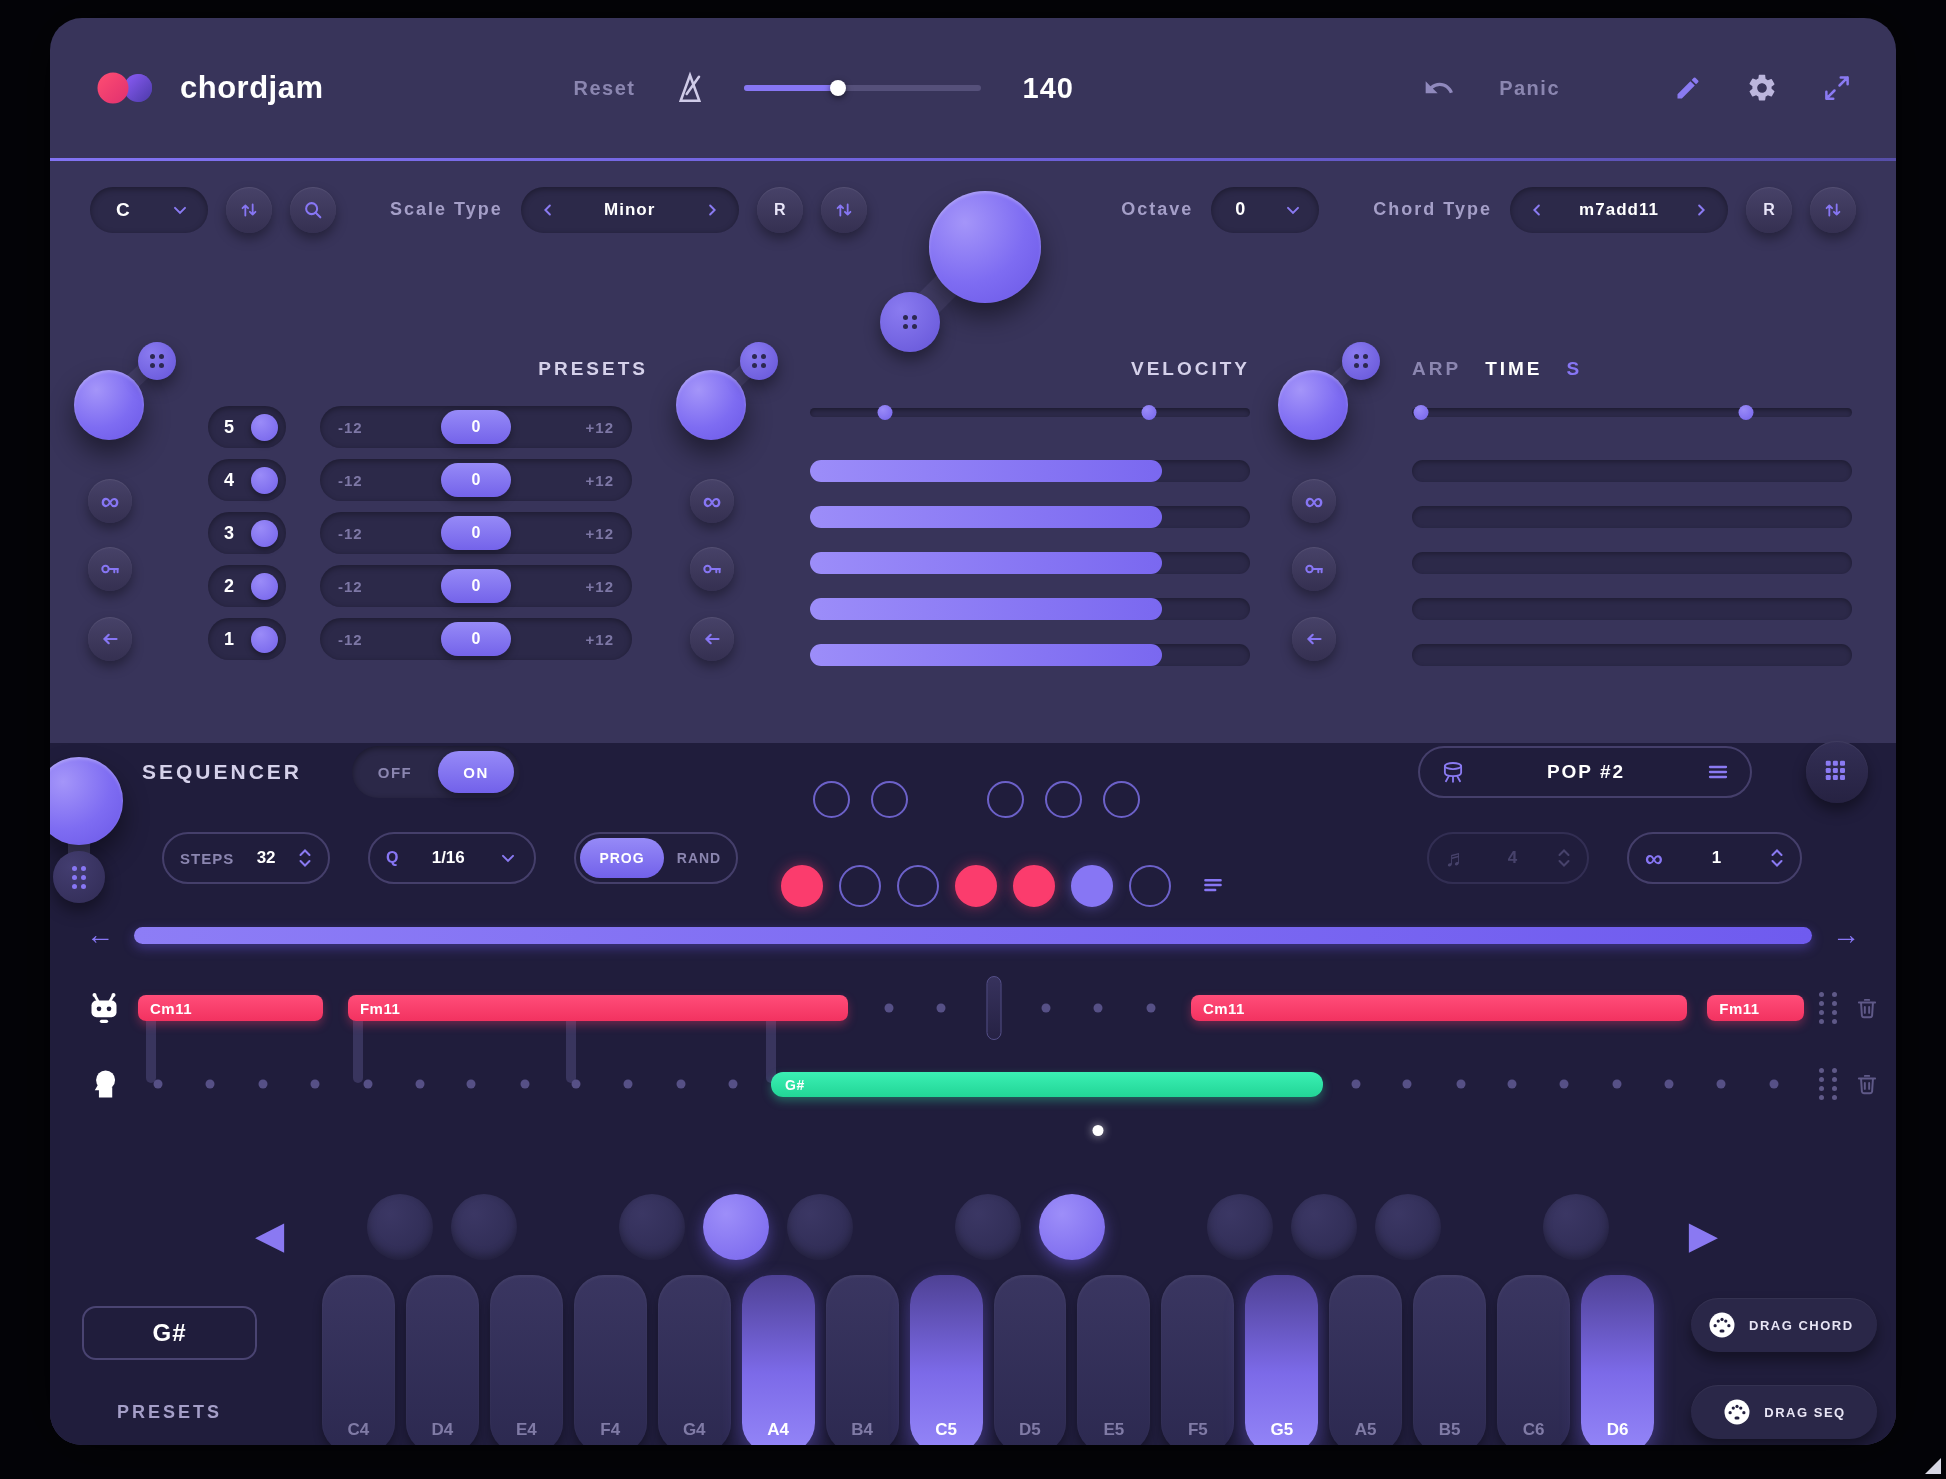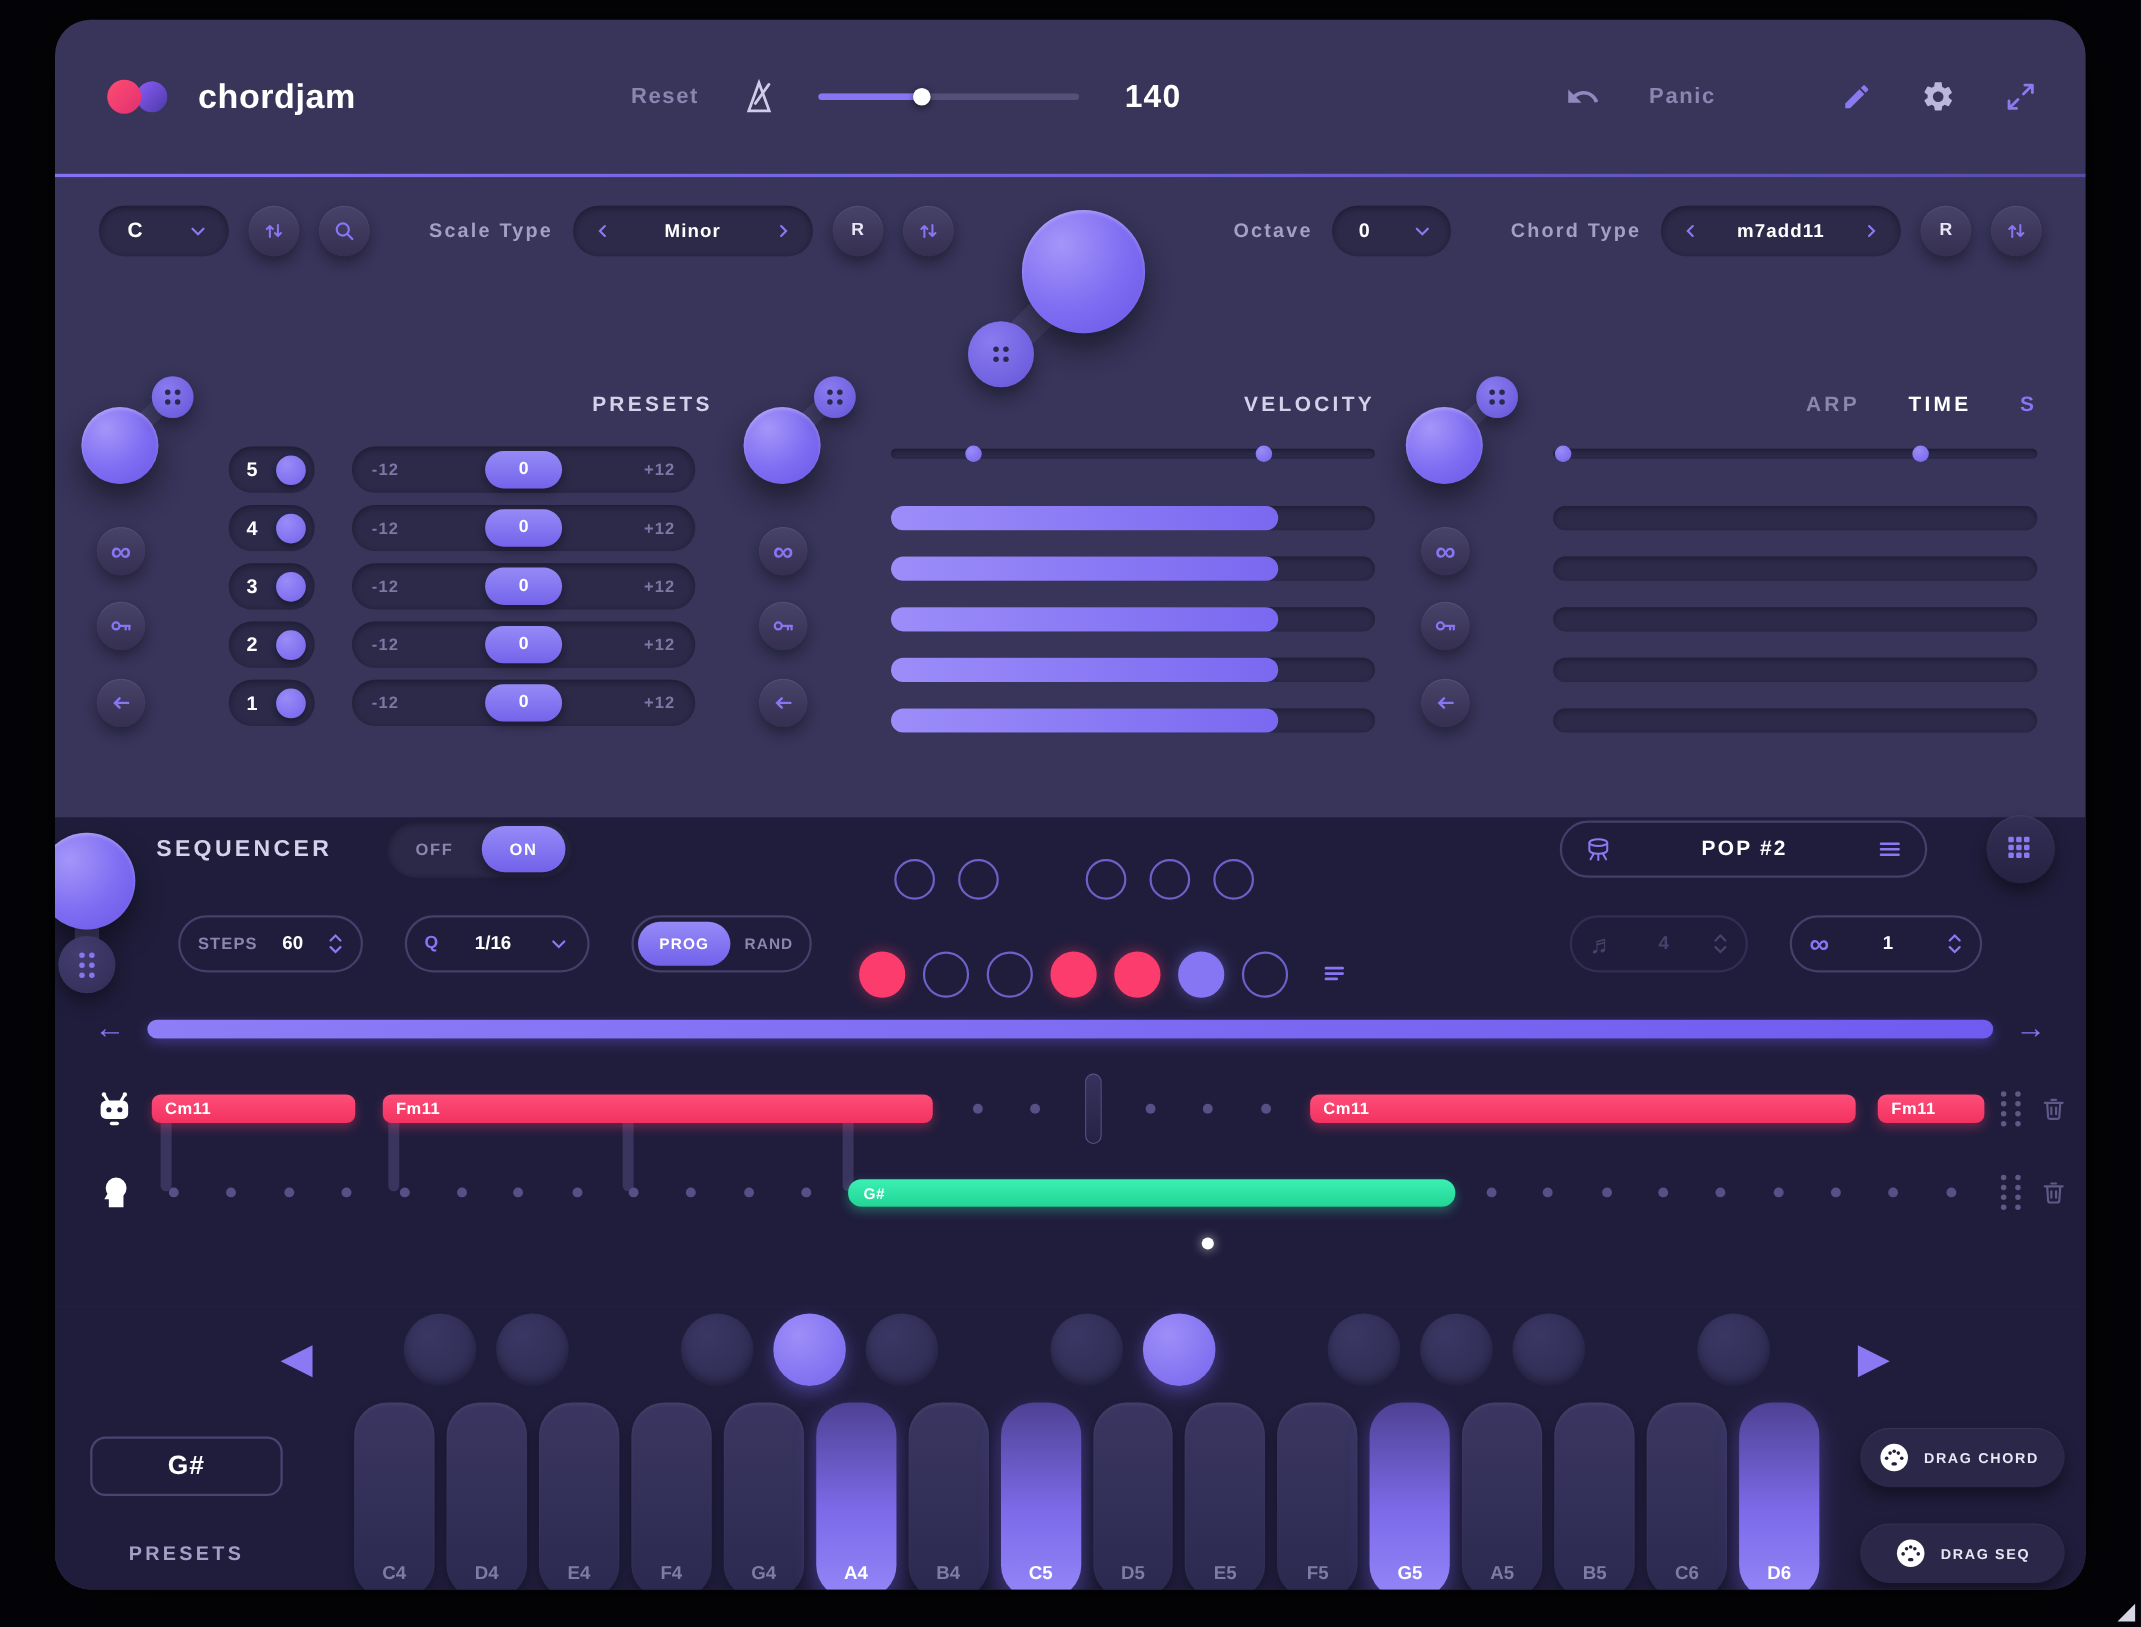--- a/index.html
+++ b/index.html
@@ -75,21 +75,21 @@
   .pk-knob{position:absolute;left:-6px;top:112px;width:70px;height:70px;}
   .pk-sat{position:absolute;left:58px;top:84px;width:38px;height:38px;}
   .side-btn{position:absolute;left:8px;width:44px;height:44px;border-radius:50%;
     background:linear-gradient(180deg,#474268,#353051);box-shadow:0 6px 12px rgba(0,0,0,.35),inset 0 1px 1px rgba(255,255,255,.08);
     display:flex;align-items:center;justify-content:center;color:var(--accent);cursor:pointer;}
   .side-btn.inf{top:221px;font-size:26px;font-weight:700;}
   .side-btn.keyb{top:289px;}
   .side-btn.backb{top:359px;}
   .panel-main{flex:1;padding:100px 24px 0 0;}
   .panel-title{color:var(--title);font-size:19px;font-weight:700;letter-spacing:3px;text-align:right;height:22px;}
-  .panel-tabs{display:flex;justify-content:flex-end;gap:44px;height:22px;}
+  .panel-tabs{display:flex;justify-content:flex-start;gap:24px;height:22px;}
   .ptab{font-size:19px;font-weight:700;letter-spacing:3px;color:var(--muted);cursor:pointer;}
   .ptab.active{color:#fff;}
   .ptab.accent{color:var(--accent);}
   .voices-rows{margin-top:26px;}
   .voice-row{height:42px;margin-bottom:11px;display:flex;align-items:center;gap:34px;}
   .num-pill{width:78px;height:42px;border-radius:21px;background:var(--pill);display:flex;align-items:center;
     justify-content:space-between;padding:0 8px 0 16px;box-shadow:inset 0 2px 6px rgba(0,0,0,.35);cursor:pointer;}
   .num-pill .num{color:#fff;font-size:18px;font-weight:700;}
   .num-pill .dot{width:27px;height:27px;border-radius:50%;background:radial-gradient(circle at 35% 30%,#9a8bf8,#7463ea);
     box-shadow:0 3px 6px rgba(0,0,0,.4);}
@@ -586,21 +586,21 @@
           <rect x="3" y="14.4" width="4" height="4" rx="1"></rect>
             <rect x="8.7" y="14.4" width="4" height="4" rx="1"></rect>
             <rect x="14.4" y="14.4" width="4" height="4" rx="1"></rect>
         </svg>
       </div>
     </div>
 
     <div class="seq-row2">
       <div class="seq-pill steps-pill">
         <span class="lab">STEPS</span>
-        <span class="val">60</span>
+        <span class="val">32</span>
         <svg width="14" height="22" viewBox="0 0 14 22" fill="none" stroke="#8a7af2" stroke-width="2" stroke-linecap="round">
           <path d="M2.5 8l4.5-4.5L11.5 8M2.5 14l4.5 4.5L11.5 14"></path>
         </svg>
       </div>
       <div class="seq-pill q-pill">
         <span class="qlab">Q</span>
         <span class="val">1/16</span>
         <svg width="20" height="20" viewBox="0 0 24 24" fill="none" stroke="#8a7af2" stroke-width="2.4" stroke-linecap="round">
             <path d="M6 9.5l6 6 6-6"></path>
           </svg>

